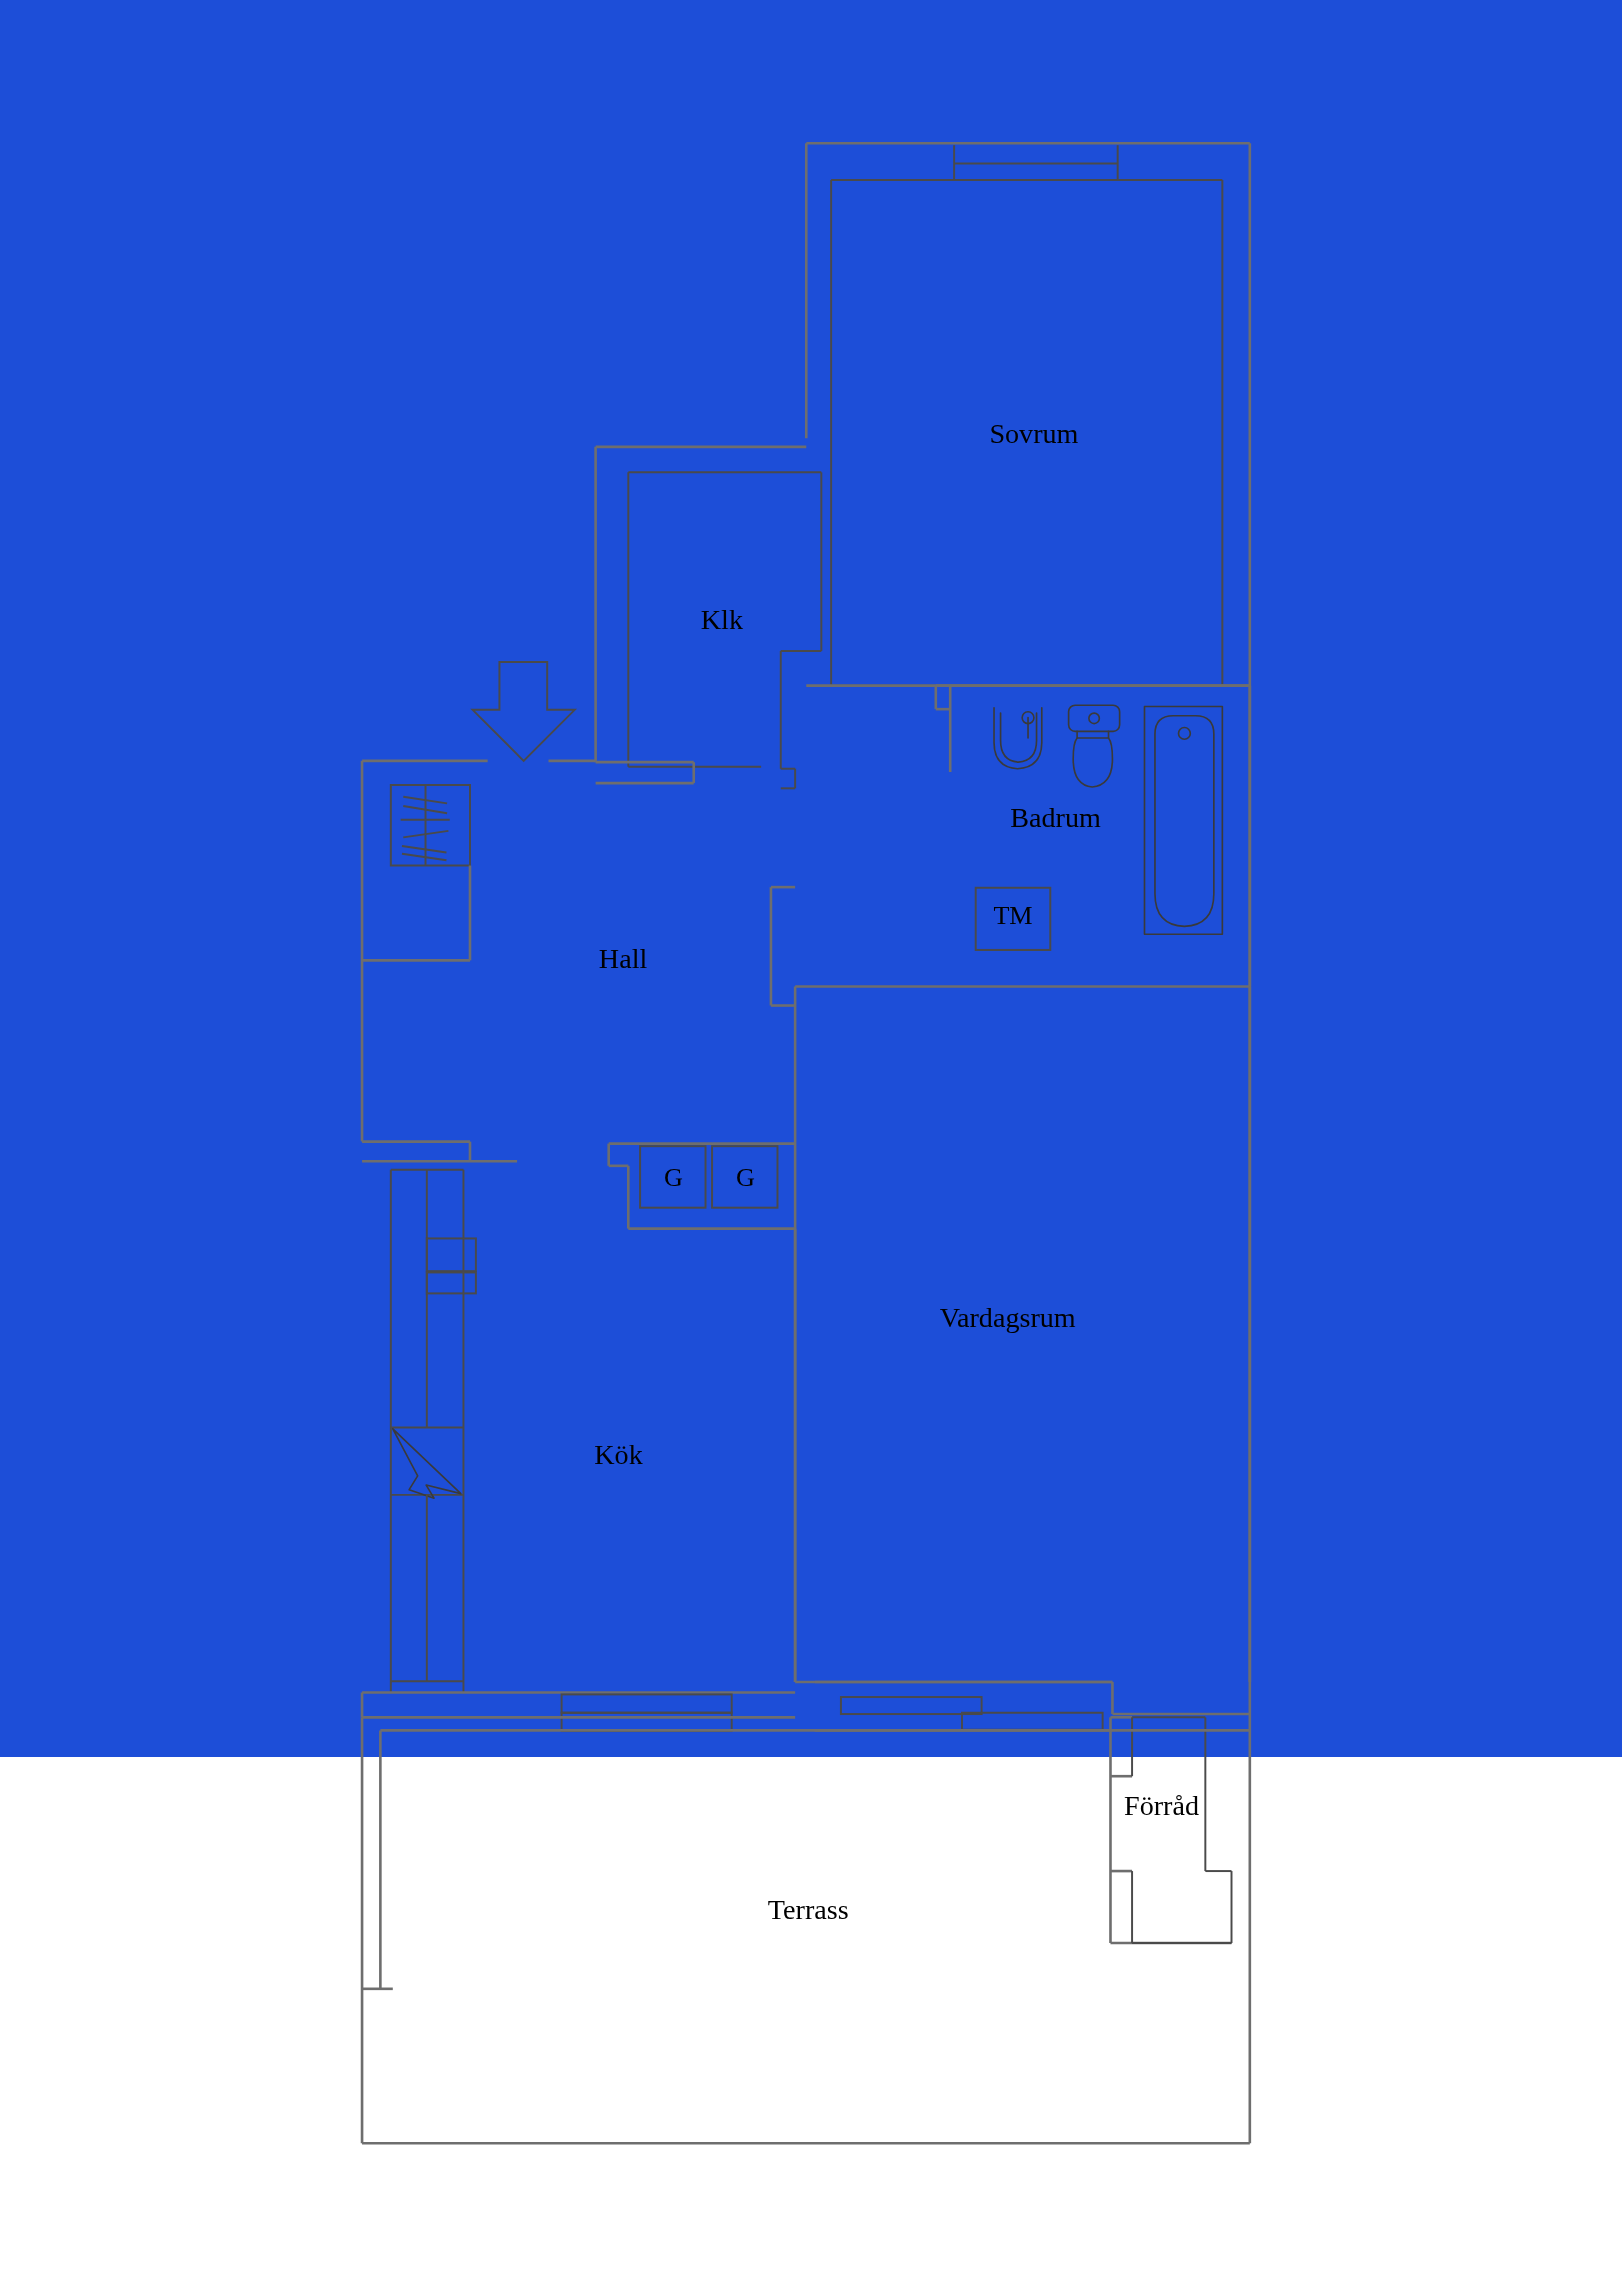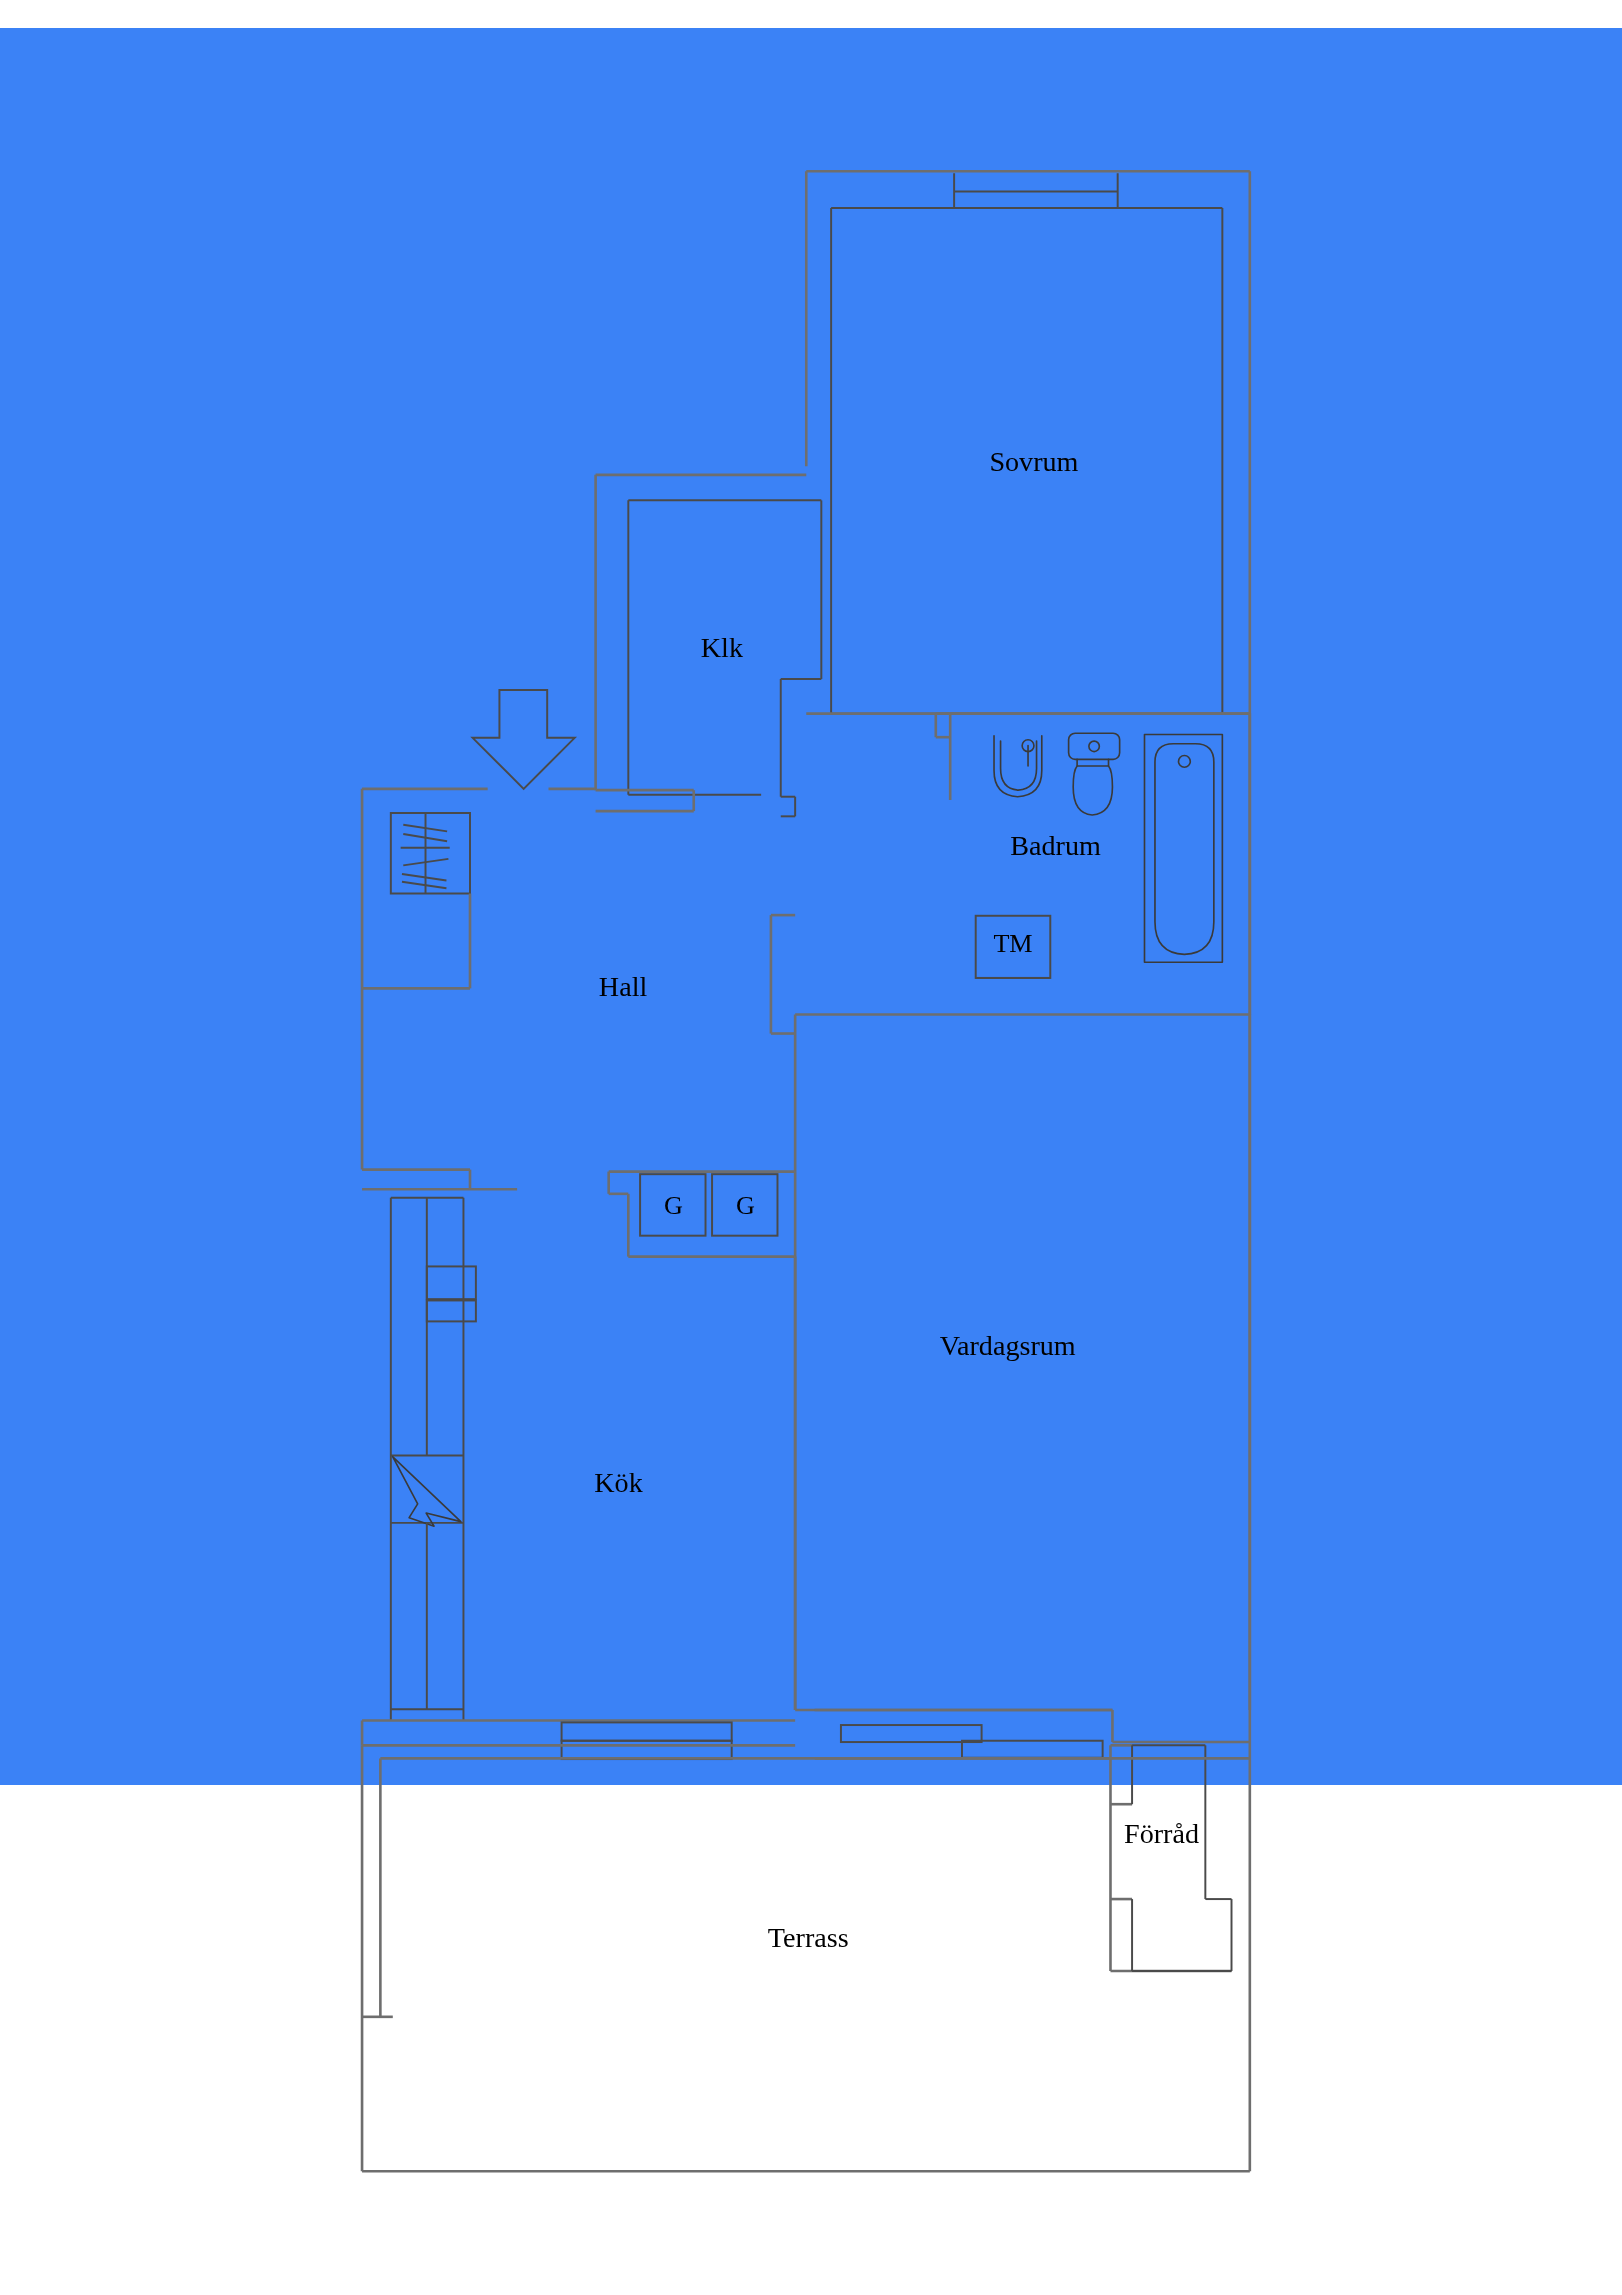--- a/index.html
+++ b/index.html
@@ -11,22 +11,21 @@
   body {
     width: 1623px;
     height: 2295px;
     font-family: "Liberation Serif", "DejaVu Serif", serif;
     overflow: hidden;
   }
   #plan-root {
     position: relative;
     width: 1623px;
     height: 1757px;
-    background: #3b82f6;
-    margin-top: 28px;
+    background: #1d4ed8;
   }
   svg#floorplan {
     display: block;
     width: 1623px;
     height: 2295px;
   }
   .wall {
     fill: none;
     stroke: #6e6e6e;
     stroke-width: 4;

